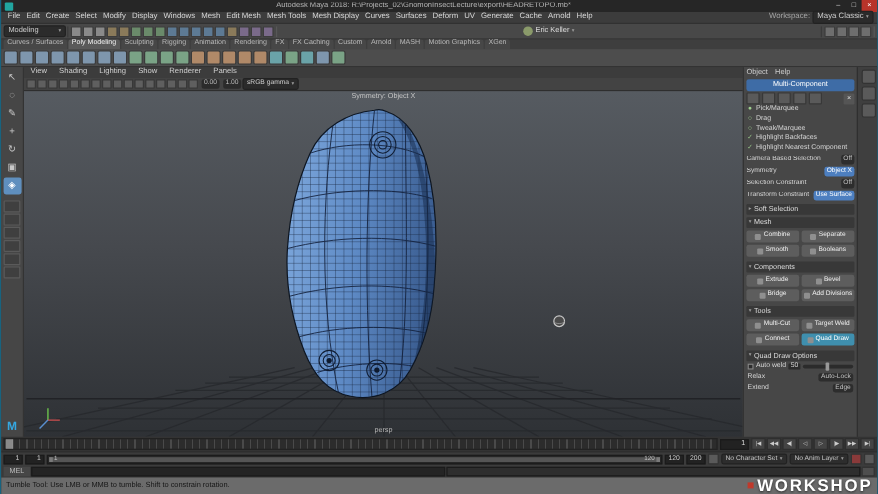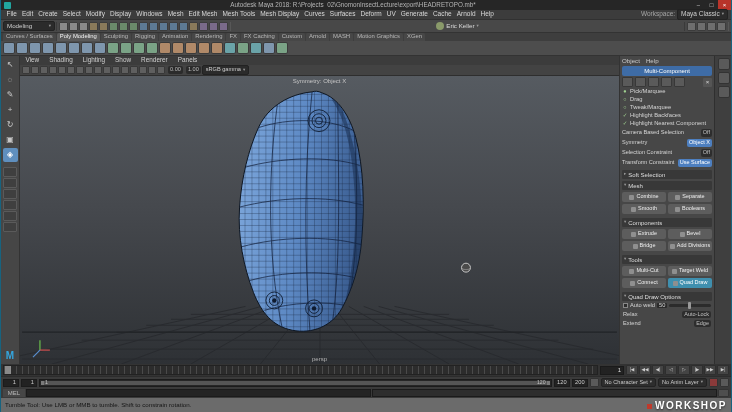--- a/index.html
+++ b/index.html
@@ -102,21 +102,21 @@
 .chipdd{background:#2d2d2d;border:1px solid #222;border-radius:2px;padding:1px 3px;font-size:5.6px;color:#c8c8c8;display:flex;align-items:center;gap:2px;white-space:nowrap}
 
 #cmdrow{position:absolute;left:0;top:388px;width:100%;height:10px;background:#3a3a3a;display:flex;align-items:center;gap:1px;padding:0 2px}
 .cmdlabel{width:22px;text-align:center;font-size:6px;color:#bbb;background:#464646;height:8px;line-height:8px}
 .cmdinput{flex:1;height:8px;background:#242424;border:1px solid #1b1b1b}
 .cmdresult{flex:1;height:8px;background:#2e2e2e;border:1px solid #1b1b1b}
 .seicon{width:11px;height:8px;background:#4e4e4e;border:1px solid #333;border-radius:1px}
 #helprow{position:absolute;left:0;top:398px;width:100%;height:14px;background:#6b6b6b;color:#161616;display:flex;align-items:center;padding:0 4px;font-size:6.2px}
 #watermark{position:absolute;right:4px;bottom:1px;display:flex;align-items:center;gap:3px}
 #watermark .wmark{width:5px;height:5px;background:#c0392b}
-#watermark .wtext{color:#fff;font-weight:bold;font-size:10px;letter-spacing:1.5px;text-shadow:0 1px 2px rgba(0,0,0,.6)}
+#watermark .wtext{color:#fff;font-weight:bold;font-size:14px;letter-spacing:1.5px;text-shadow:0 1px 2px rgba(0,0,0,.6)}
 </style>
 </head>
 <body>
 
 <div id="app">
 
   <div id="titlebar">
     <span class="appicon"></span>
     <span class="t">Autodesk Maya 2018: R:\Projects_02\GnomonInsectLecture\export\HEADRETOPO.mb*</span>
     <span class="winbtn">–</span>

